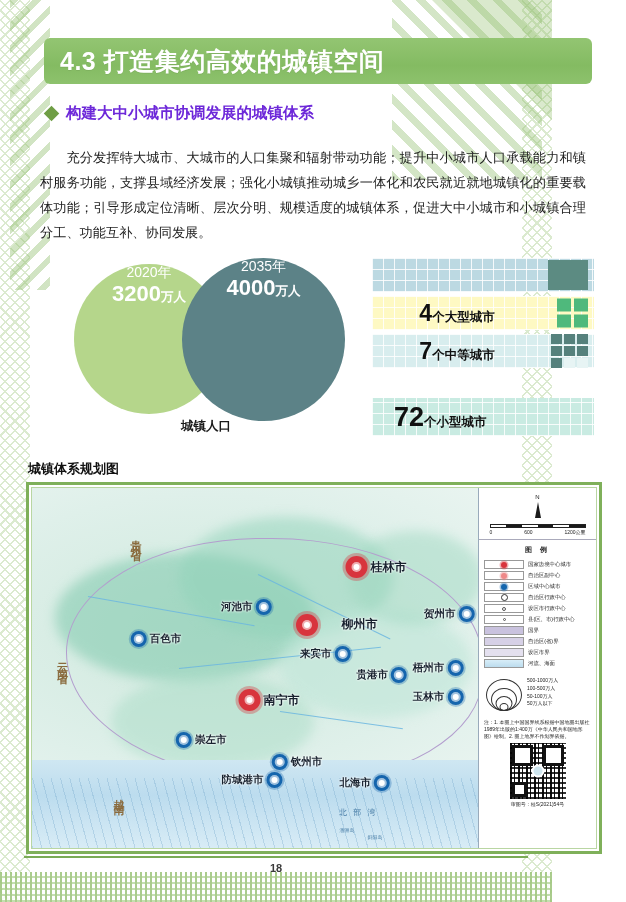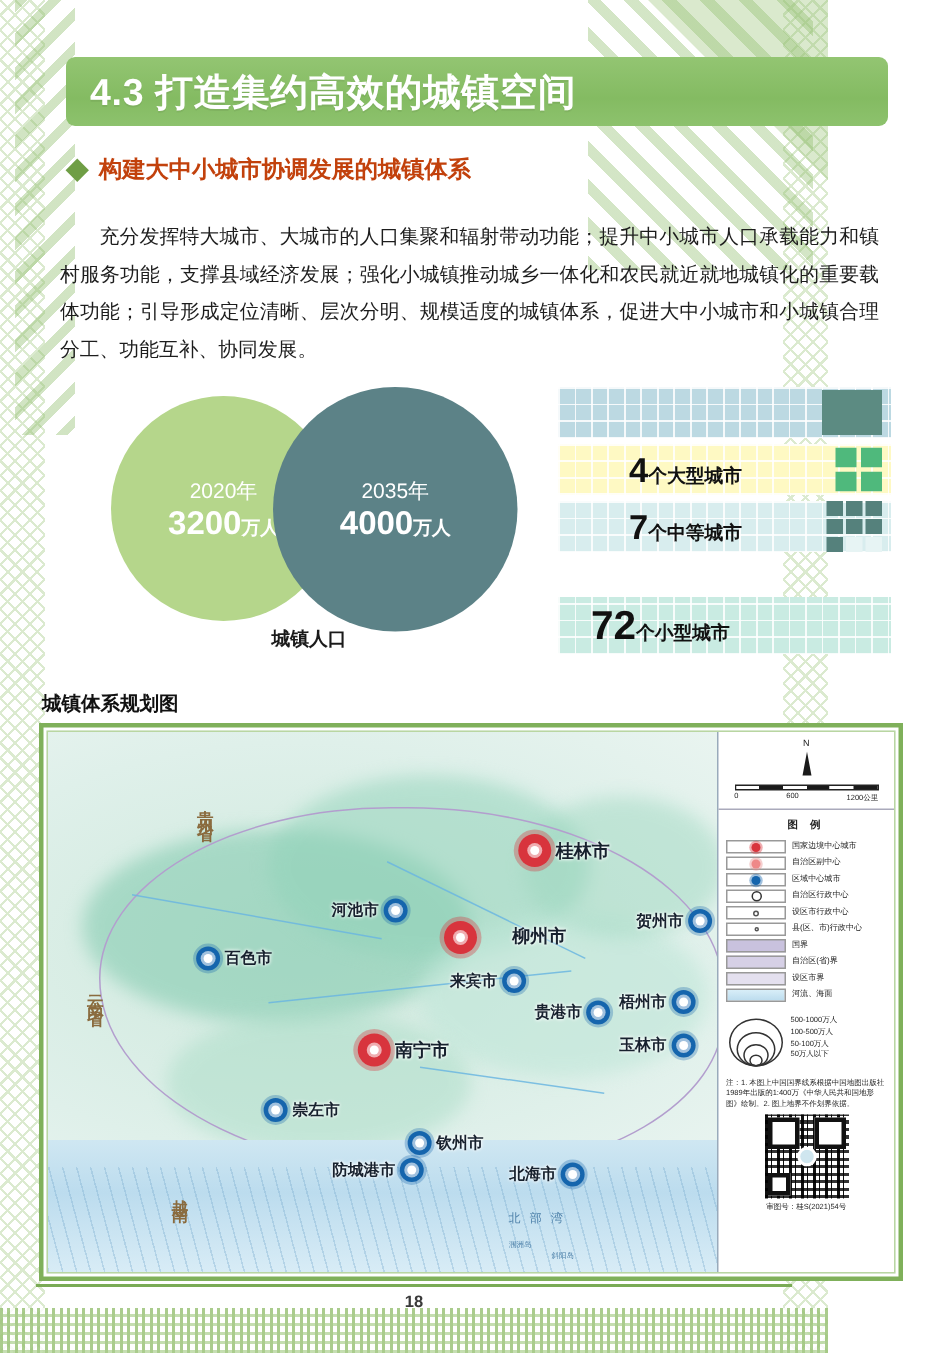--- a/index.html
+++ b/index.html
@@ -76,34 +76,34 @@
 
   
   .subhead {
     position: absolute; left: 46px; top: 103px;
     display: flex; align-items: center; gap: 9px;
   }
   .diamond {
     width: 11px; height: 11px; background: #6f9e45;
     transform: rotate(45deg);
   }
-  .subhead-text { font-size: 15.5px; font-weight: bold; color: #c2410c; }
+  .subhead-text { font-size: 15.5px; font-weight: bold; color: #6d28d9; }
 
   
   .para {
     position: absolute; left: 40px; top: 145px; width: 546px;
     font-size: 13.2px; line-height: 25px; color: #1d1d1d;
     text-align: justify; text-indent: 2em;
   }
 
   
   .venn { position: absolute; left: 66px; top: 258px; width: 280px; height: 175px; }
   .circle {
     position: absolute; border-radius: 50%;
-    display: flex; flex-direction: column; align-items: center; justify-content: center;
+    display: flex; flex-direction: column; align-items: center; justify-content: flex-start;
     color: #ffffff;
   }
   .circle.a { left: 8px; top: 6px; width: 150px; height: 150px; background: #b5d68b; }
   .circle.b { left: 116px; top: 0px; width: 163px; height: 163px; background: #5c8287; }
   .c-year { font-size: 14px; font-weight: normal; margin-bottom: 1px; }
   .c-val  { font-size: 22px; font-weight: bold; line-height: 1; }
   .c-val .unit { font-size: 12.5px; font-weight: bold; }
   .venn-caption {
     position: absolute; left: 0; right: 0; top: 160px;
     text-align: center; font-size: 12.5px; font-weight: bold; color: #1a1a1a;

